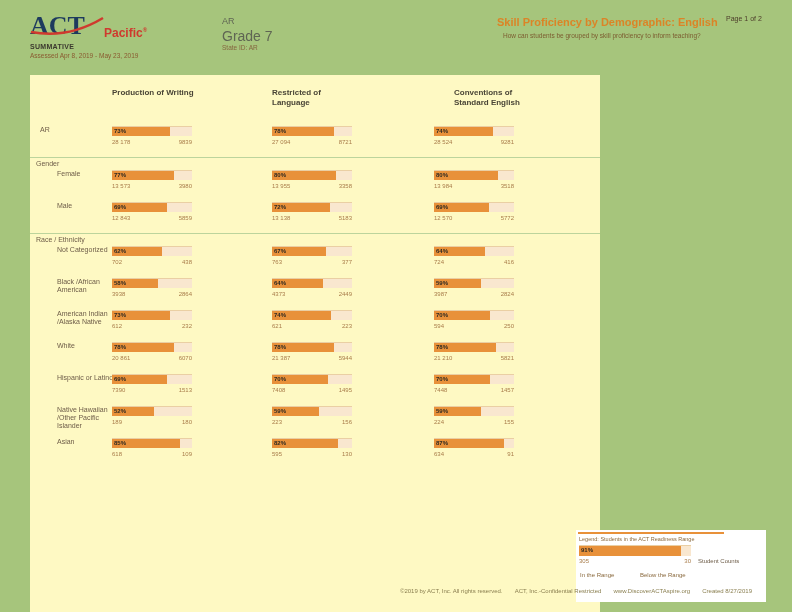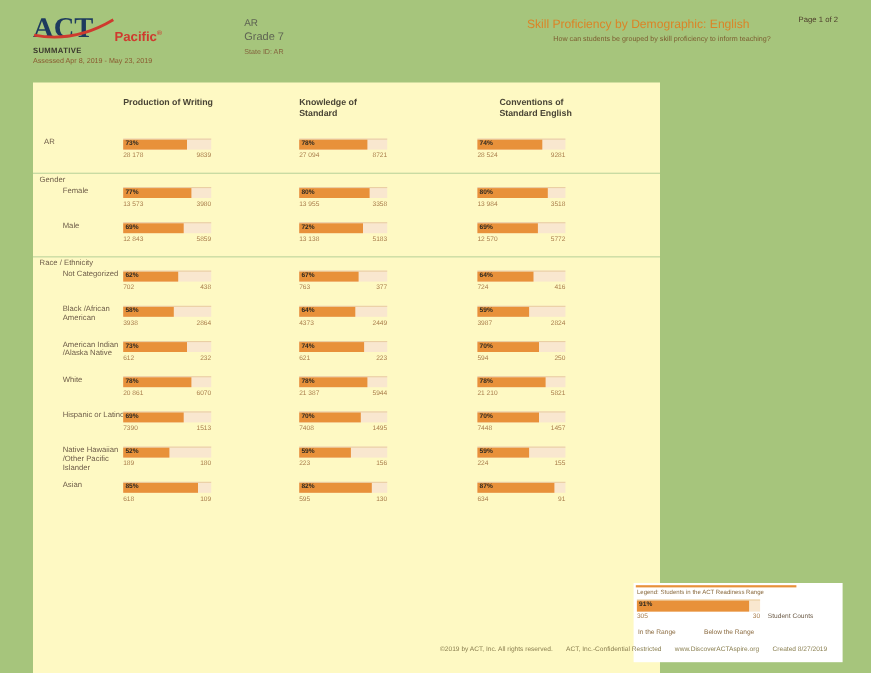--- a/index.html
+++ b/index.html
@@ -6,23 +6,23 @@
     font-family:"Liberation Sans",sans-serif;}
   body{background:#a6c57c;position:relative;}
 
   
   .hdr-logo{position:absolute;left:30px;top:12px;}
   .hdr-aspire{position:absolute;left:104px;top:26px;color:#cf3a2e;font-weight:bold;font-size:12px;}
   .hdr-aspire sup{font-size:6px;}
   .hdr-program{position:absolute;left:30px;top:43px;font-size:7px;font-weight:bold;color:#3b382e;letter-spacing:.3px;}
   .hdr-assessed{position:absolute;left:30px;top:52px;font-size:6.5px;color:#8a5a30;}
   .hdr-org{position:absolute;left:222px;top:16px;font-size:9px;color:#5f6553;}
-  .hdr-grade{position:absolute;left:222px;top:28px;font-size:10px;color:#5f6553;}
+  .hdr-grade{position:absolute;left:222px;top:28px;font-size:14px;color:#5f6553;}
   .hdr-stateid{position:absolute;left:222px;top:44px;font-size:6.5px;color:#85653f;}
-  .hdr-title{position:absolute;left:479px;top:16px;font-size:11px;font-weight:400;color:#db8427;}
+  .hdr-title{position:absolute;left:497px;top:16px;font-size:11px;font-weight:700;color:#db8427;}
   .hdr-question{position:absolute;left:503px;top:32px;width:212px;font-size:6.5px;line-height:8px;color:#7c5c30;}
   .hdr-page{position:absolute;left:726px;top:15px;font-size:7px;color:#4c3c2a;}
 
   
   .panel{position:absolute;left:30px;top:75px;width:570px;height:592px;background:#fef9c3;}
   .col-head{position:absolute;top:13px;font-size:8px;line-height:10px;color:#4a4536;font-weight:600;}
   .col-head.c1{left:82px;width:120px;}
   .col-head.c2{left:242px;width:80px;}
   .col-head.c3{left:424px;width:92px;}
 
@@ -65,21 +65,21 @@
 <div class="hdr-assessed">Assessed Apr 8, 2019 - May 23, 2019</div>
 <div class="hdr-org">AR</div>
 <div class="hdr-grade">Grade 7</div>
 <div class="hdr-stateid">State ID: AR</div>
 <div class="hdr-title">Skill Proficiency by Demographic: English</div>
 <div class="hdr-question">How can students be grouped by skill proficiency to inform teaching?</div>
 <div class="hdr-page">Page 1 of 2</div>
 
 <div class="panel">
   <div class="col-head c1">Production of Writing</div>
-  <div class="col-head c2">Knowledge of Standard</div>
+  <div class="col-head c2">Restricted of Language</div>
   <div class="col-head c3">Conventions of Standard English</div>
   <div id="rows">
       <div class="row" style="top: 51px;">
         <div class="row-label" style="left: 10px;">AR</div>
         <div class="cell" style="left: 82px;">
           <div class="track">
             <div class="fill" style="width: 73%;">
               <span class="pct">73%</span>
             </div>
           </div>

